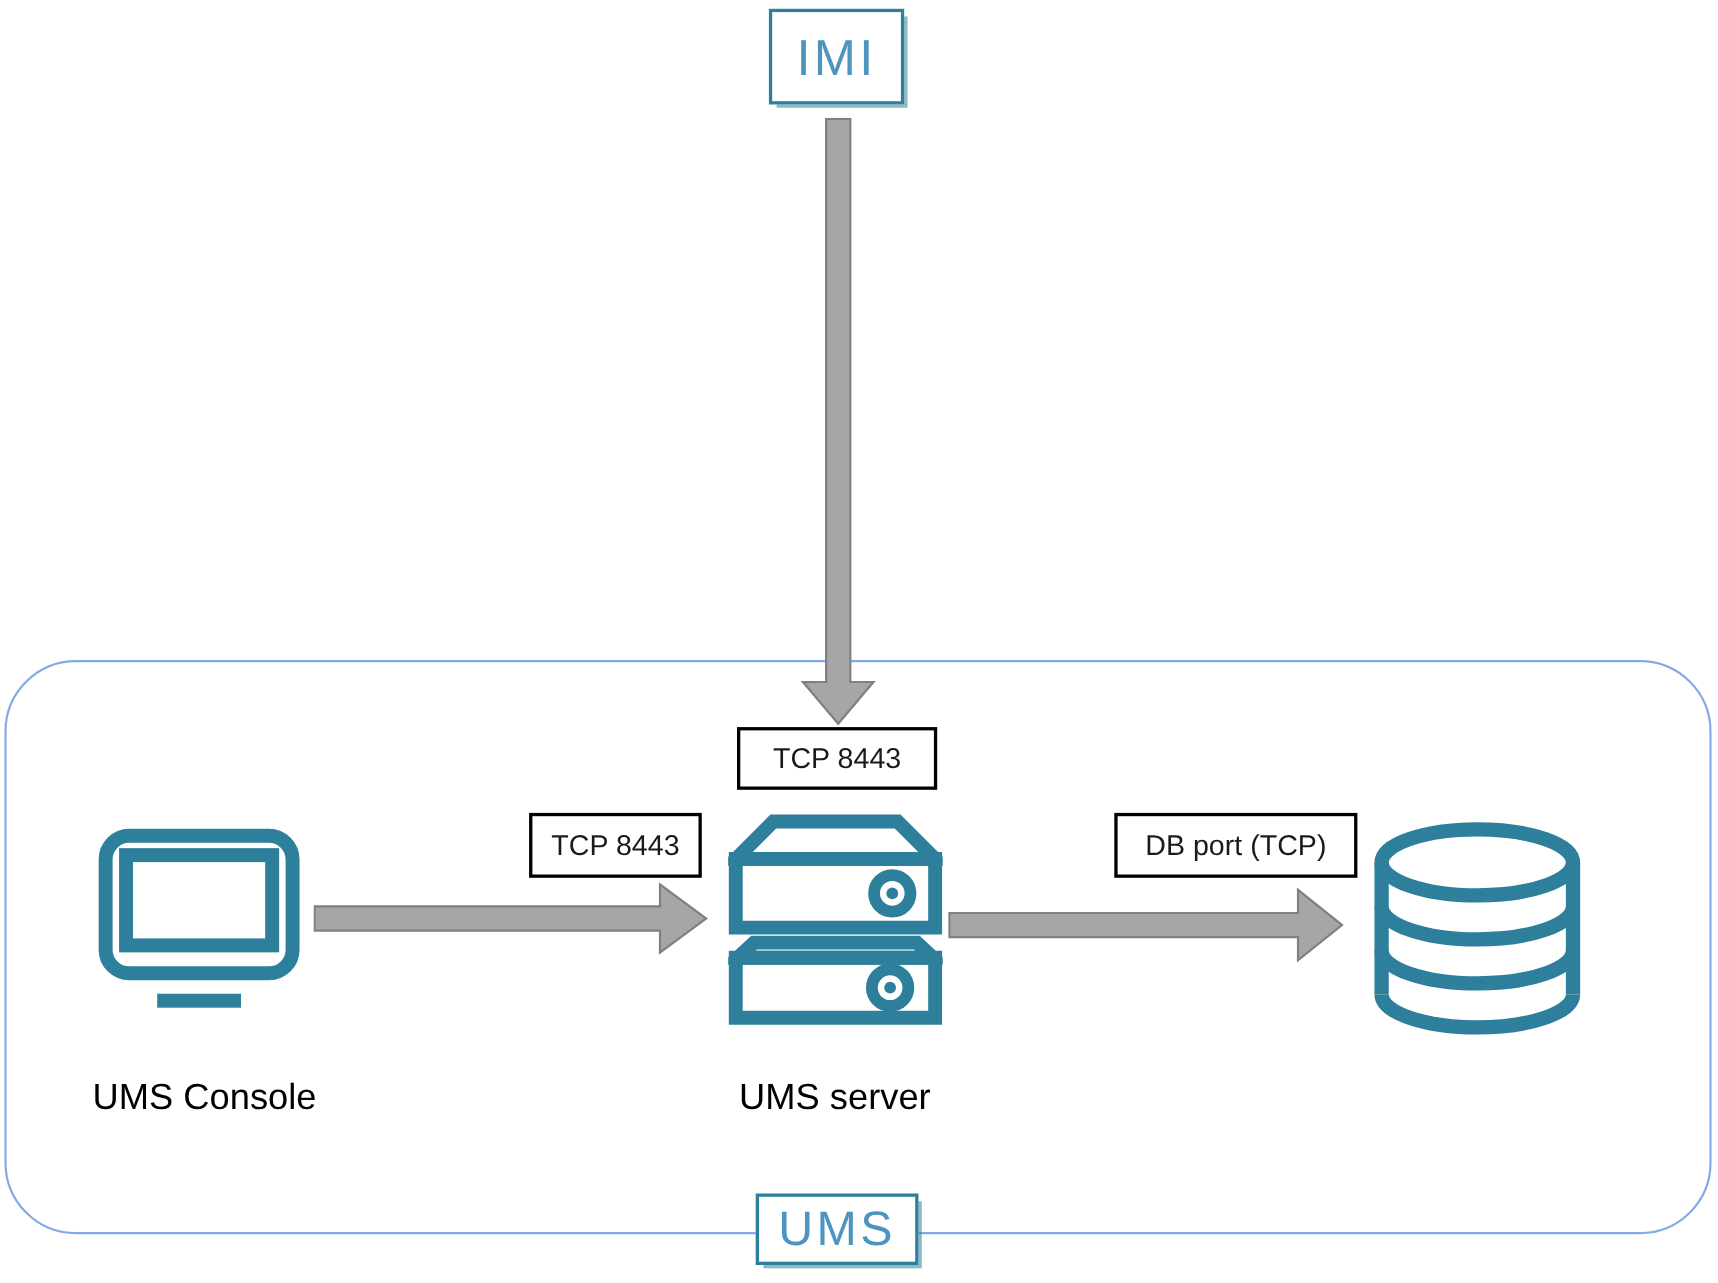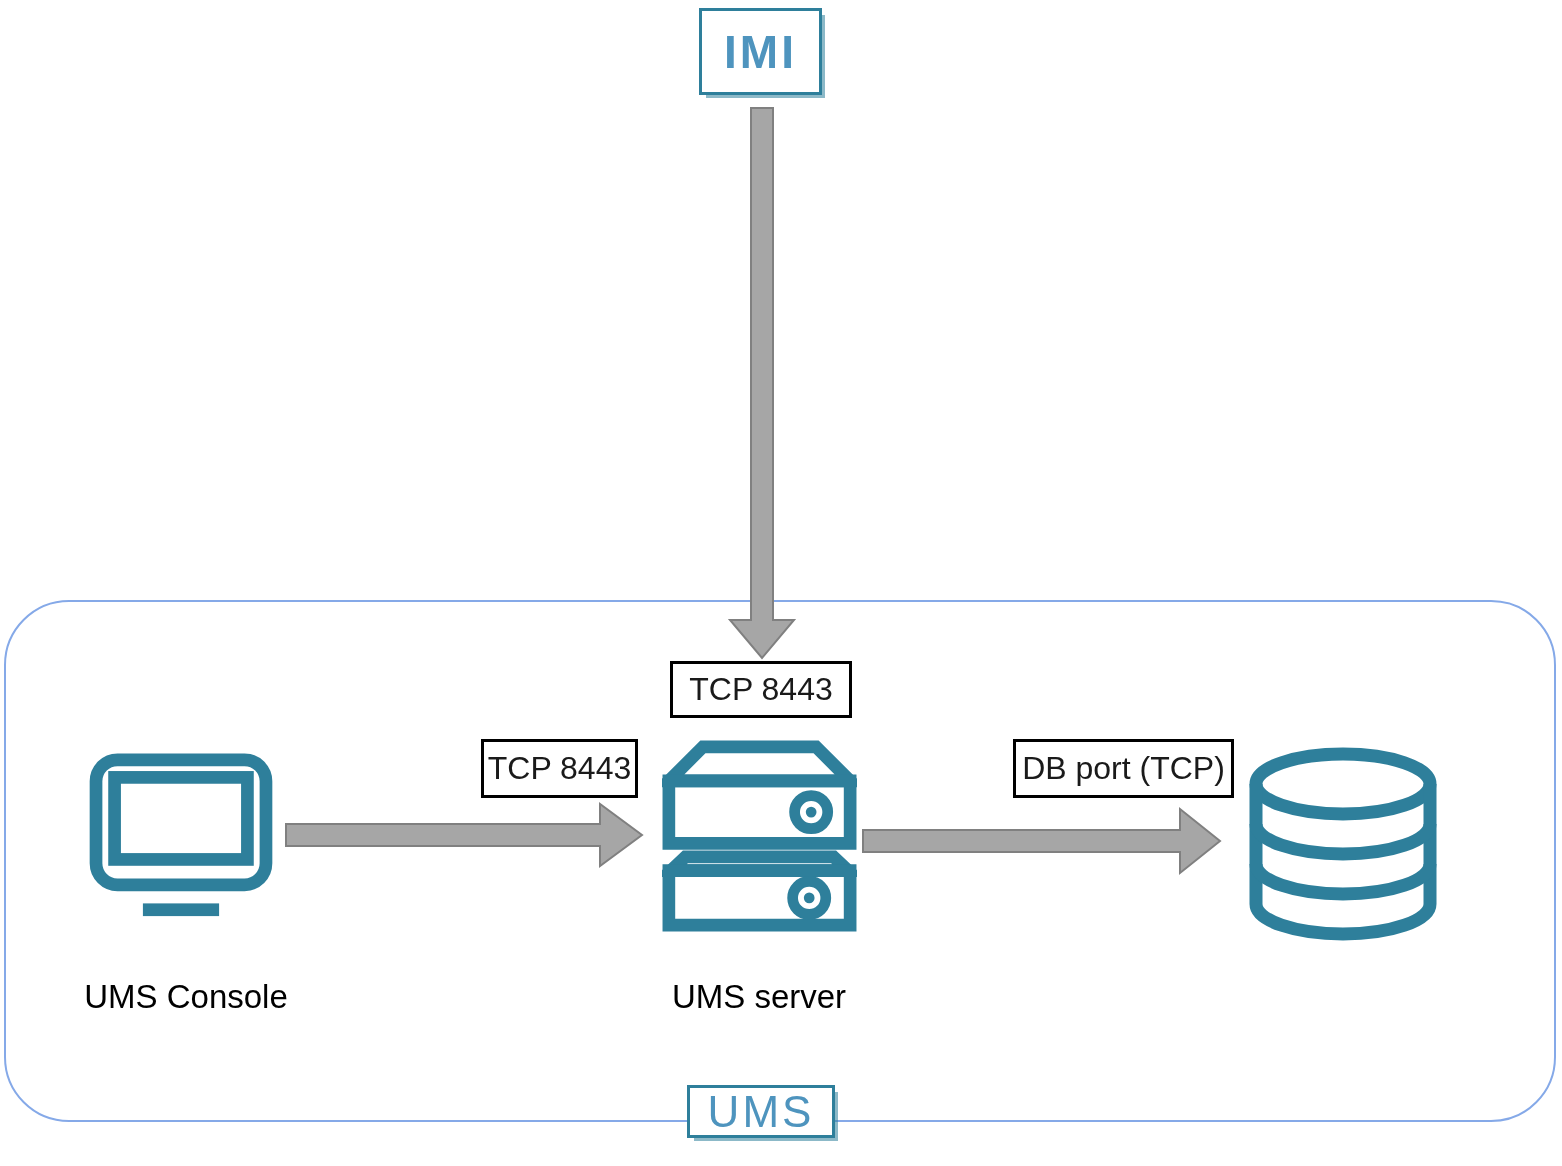--- a/index.html
+++ b/index.html
@@ -31,38 +31,38 @@
     align-items: center;
     justify-content: center;
     color: #4E94BE;
     letter-spacing: 3px;
     z-index: 5;
   }
   .imi-box {
     left: 699px; top: 8px;
     width: 123px; height: 87px;
     font-size: 46px;
-    font-weight: 700;
+    font-weight: 400;
   }
   .ums-box {
     left: 687px; top: 1085px;
-    width: 148px; height: 53px;
+    width: 148px; height: 65px;
     font-size: 44px;
     font-weight: 400;
   }
   
   .port-label {
     position: absolute;
     background: #ffffff;
     border: 3px solid #000000;
     display: flex;
     align-items: center;
     justify-content: center;
     color: #1a1a1a;
-    font-size: 32px;
+    font-size: 26px;
     z-index: 4;
     white-space: nowrap;
   }
   .port-top   { left: 670px; top: 661px; width: 182px; height: 57px; }
   .port-left  { left: 481px; top: 739px; width: 157px; height: 59px; }
   .port-right { left: 977px; top: 739px; width: 221px; height: 59px; margin-left: 36px; }
   
   .node-label {
     position: absolute;
     top: 978px;

